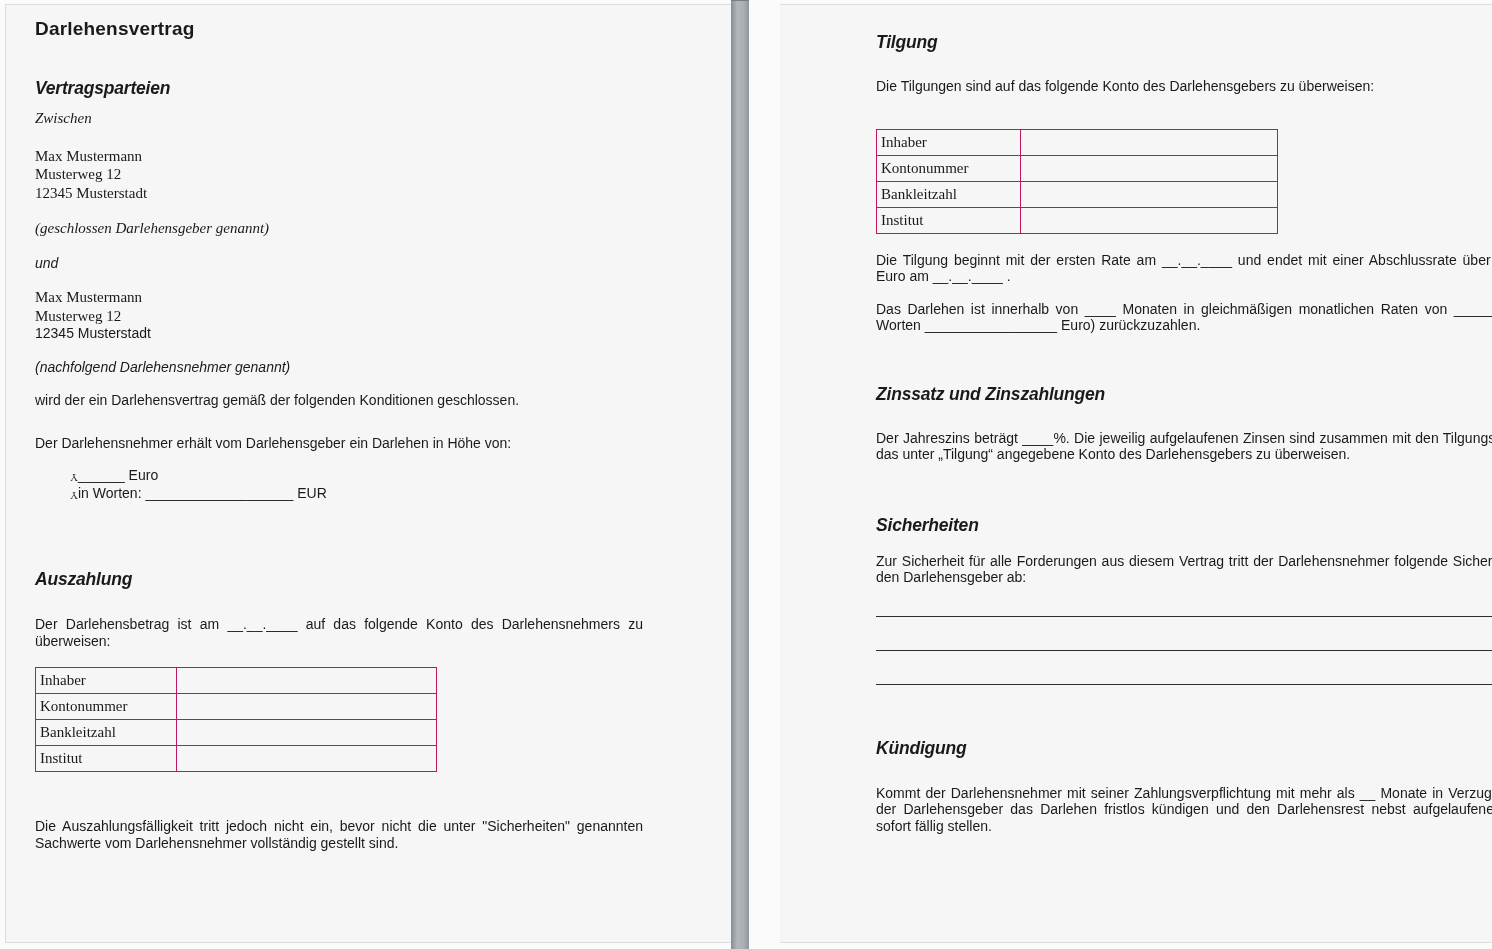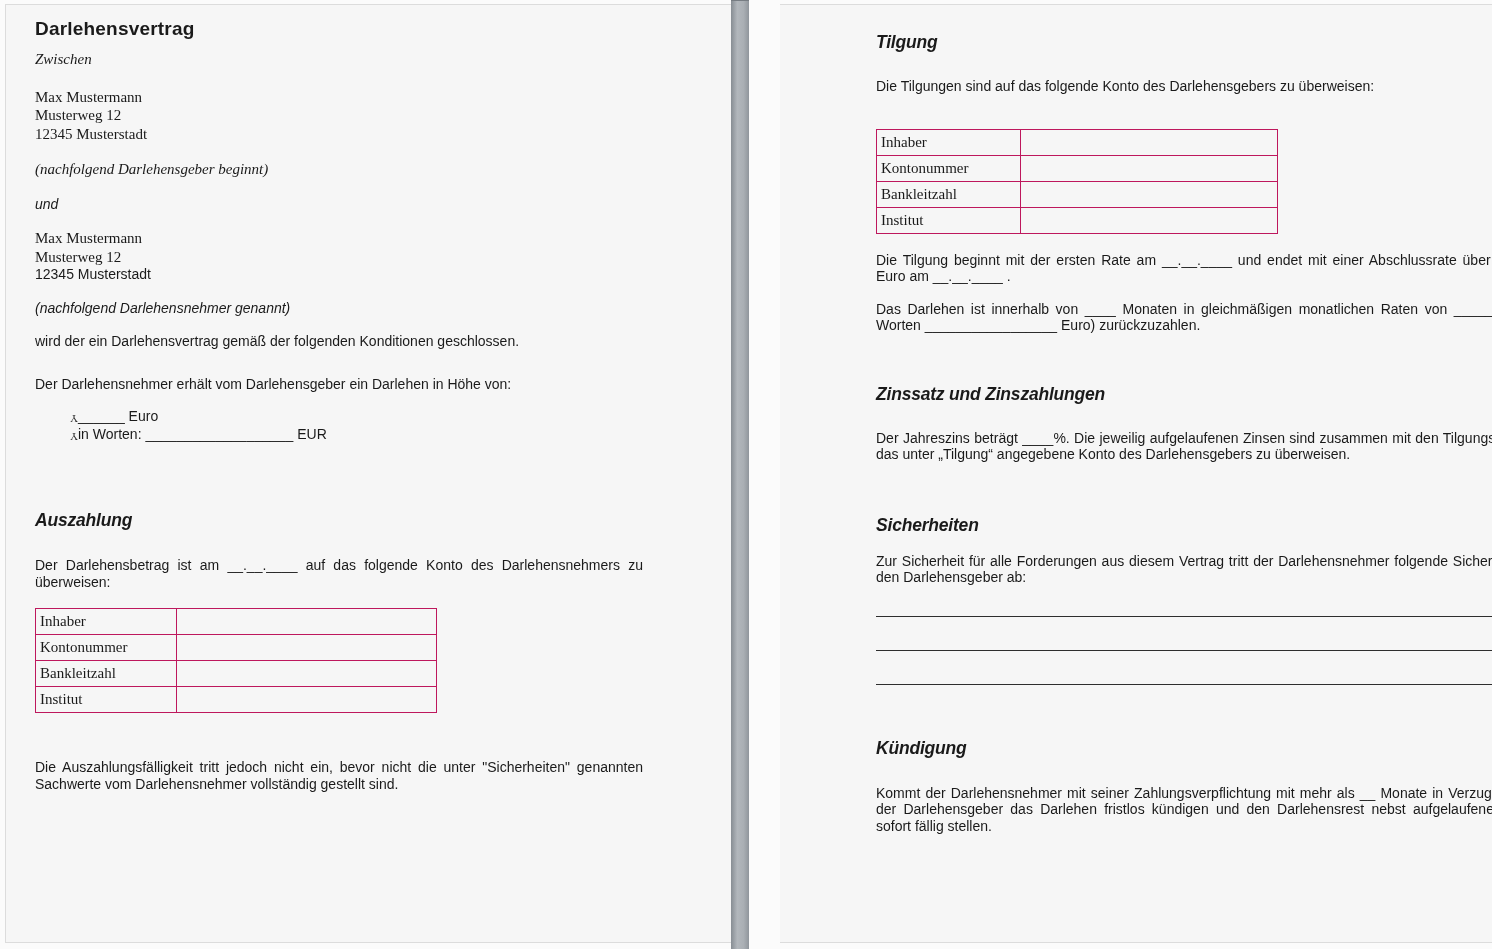--- a/index.html
+++ b/index.html
@@ -65,28 +65,29 @@
     border-bottom:1.5px solid #2e2e2e;height:0;width:100%;
   }
 </style>
 </head>
 <body>
 
 <div class="page page-left">
   <div class="content-l">
     <h1 class="doc-title">Darlehensvertrag</h1>
 
+    <h2 class="h2" style="margin-top:38px;">Vertragsparteien</h2>
     <p class="serif-it" style="margin-top:11px;">Zwischen</p>
 
     <div class="serif addr" style="margin-top:20px;">
       <div>Max Mustermann</div>
       <div>Musterweg 12</div>
       <div>12345 Musterstadt</div>
     </div>
-    <p class="serif-it" style="margin-top:18px;">(nachfolgend Darlehensgeber beginnt)</p>
+    <p class="serif-it" style="margin-top:18px;">(geschlossen Darlehensgeber genannt)</p>
 
     <p class="sans-it" style="margin-top:18px;">und</p>
 
     <div class="serif addr" style="margin-top:17px;">
       <div>Max Mustermann</div>
       <div>Musterweg 12</div>
       <div class="sans-line">12345 Musterstadt</div>
     </div>
     <p class="sans-it" style="margin-top:17px;">(nachfolgend Darlehensnehmer genannt)</p>
 

